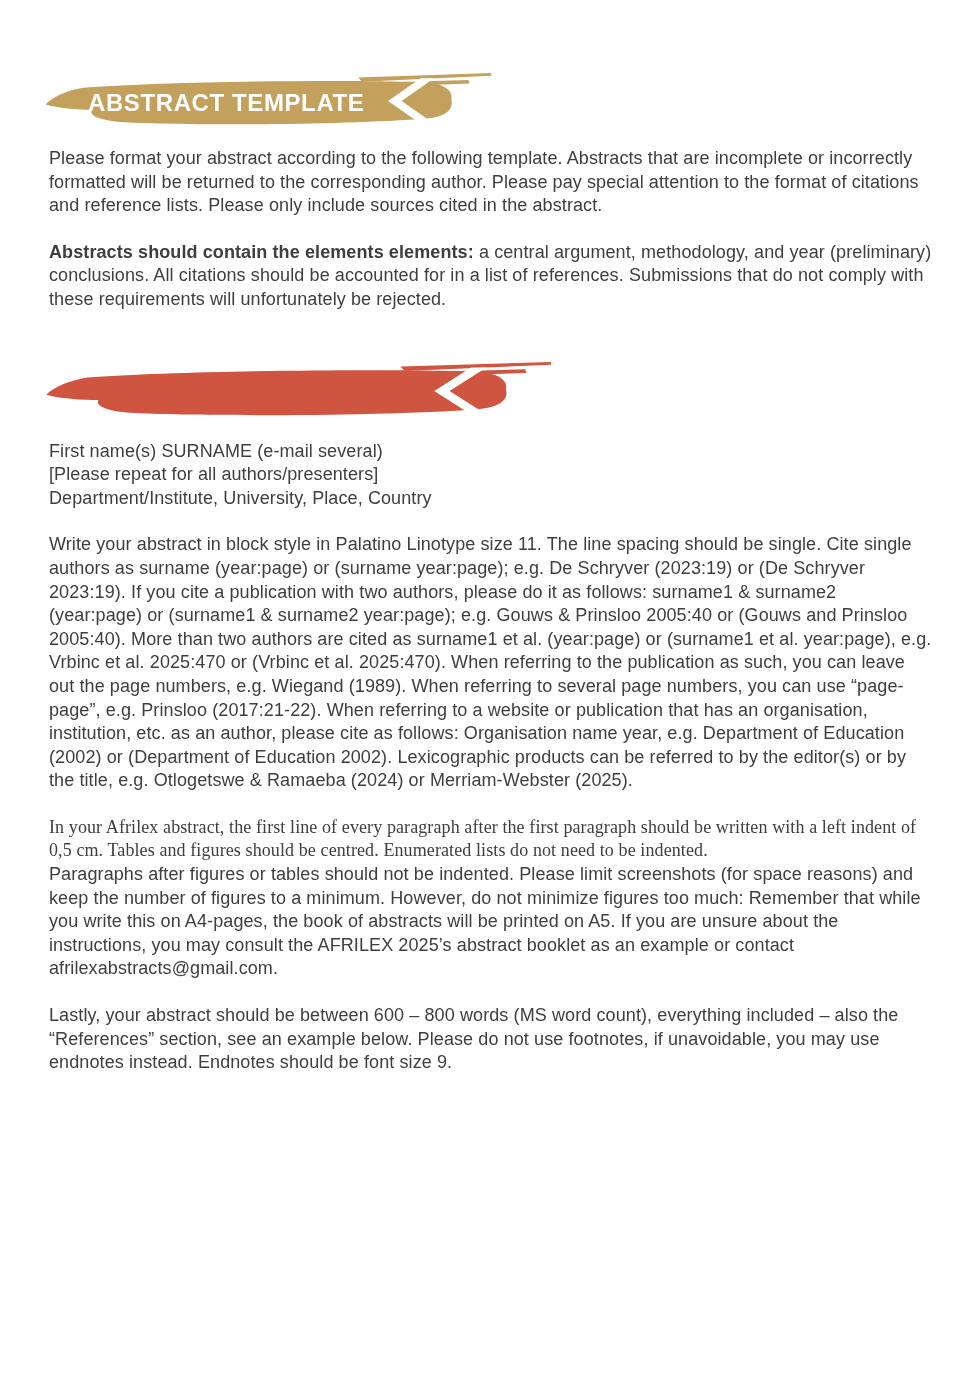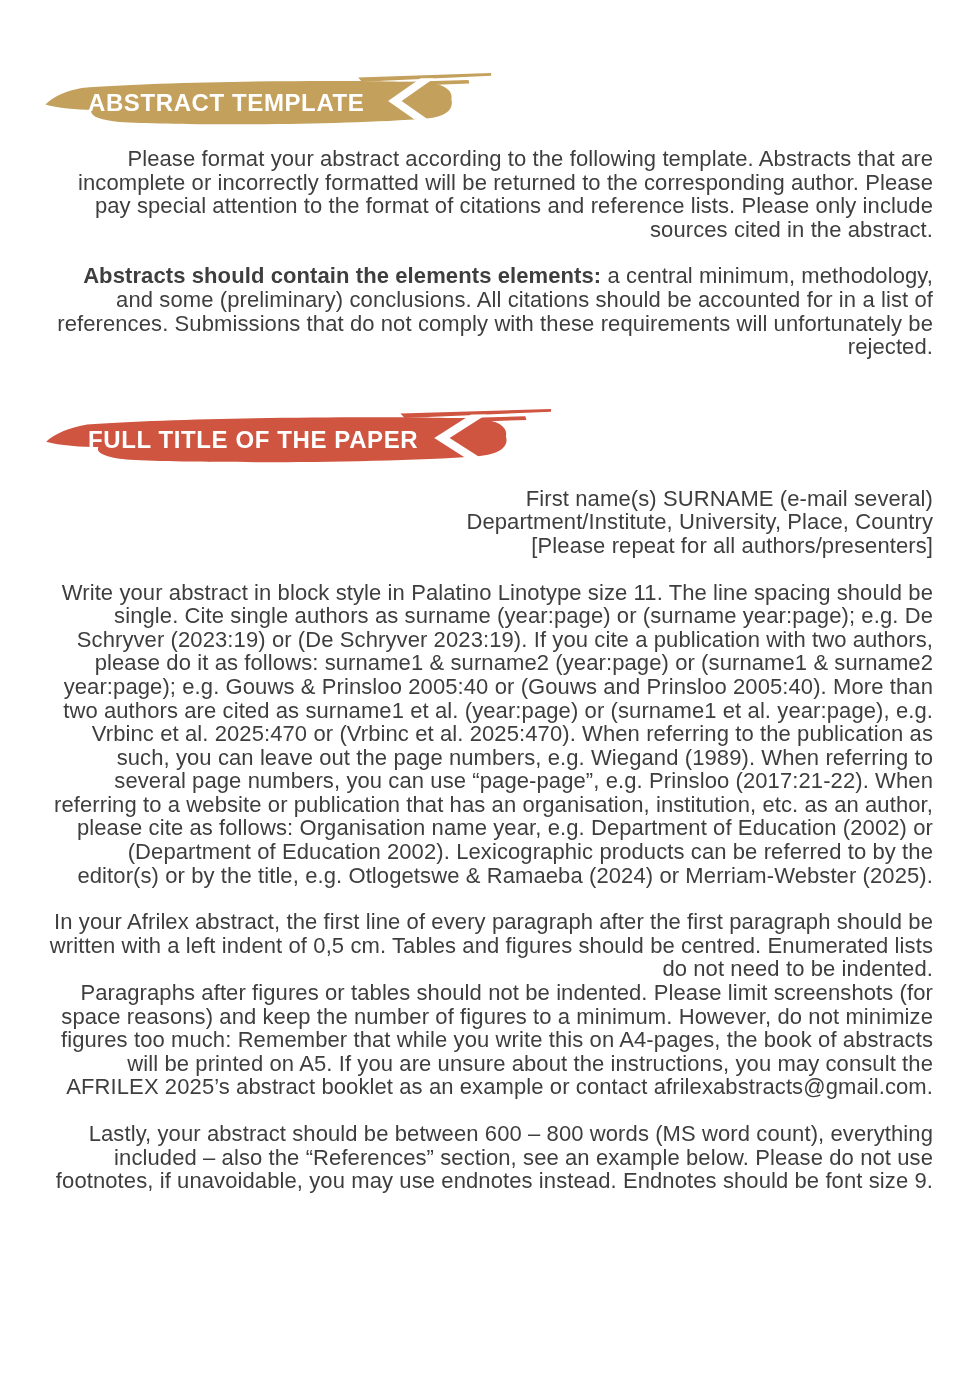--- a/index.html
+++ b/index.html
@@ -18,31 +18,30 @@
   .page {
     position: relative;
     width: 980px;
     height: 1382px;
     margin: 0 auto;
     background: var(--color-background);
     overflow: hidden;
   }
   .content {
     padding: 73px 47px 0 49px;
-    text-align: right;
   }
   .para {
     margin: 0 0 23px 0;
     width: 884px;
-    font-size: 22px;
+    font-size: 18px;
     line-height: 23.6px;
     letter-spacing: 0.1px;
     color: var(--color-text);
   }
-  .para.tight { margin-bottom: 0; }
+  .para.tight { margin-bottom: 0; font-family: Liberation Serif, serif; }
   .para strong { font-weight: 700; }
   .author-block div { margin: 0; }
 
   
   .brush-heading {
     position: relative;
     height: 56px;
     margin-left: -9px;
   }
   .brush-heading.gold { width: 452px; color: var(--color-gold); margin-bottom: 18px; }
@@ -79,36 +78,35 @@
         <polygon class="swoosh" points="352,5 499,0 499,3 356,10"></polygon>
         <polygon class="swoosh" points="340,12 474,8 475,12 344,17"></polygon>
         <path class="band" d="M 6 36 C 14 27, 30 20, 46 17 C 140 9, 360 7, 430 11 C 448 13, 457 20, 455 30 C 458 41, 450 50, 428 52 C 330 60, 150 60, 88 56 C 66 54, 54 49, 57 42 C 42 42, 18 40, 6 36 Z"></path>
         <polygon class="notch" points="436,6 400,32 436,58 421,58 385,32 421,6"></polygon>
       </svg>
       <span class="brush-label">ABSTRACT TEMPLATE</span>
     </div>
 
     <p class="para">Please format your abstract according to the following template. Abstracts that are incomplete or incorrectly formatted will be returned to the corresponding author. Please pay special attention to the format of citations and reference lists. Please only include sources cited in the abstract.</p>
 
-    <p class="para"><strong>Abstracts should contain the elements elements:</strong><span> a central minimum, methodology, and some (preliminary) conclusions. All citations should be accounted for in a list of references. Submissions that do not comply with these requirements will unfortunately be rejected.</span></p>
+    <p class="para"><strong>Abstracts should contain the elements elements:</strong><span> a central argument, methodology, and year (preliminary) conclusions. All citations should be accounted for in a list of references. Submissions that do not comply with these requirements will unfortunately be rejected.</span></p>
 
     <div class="brush-heading red">
       <svg class="brush-svg" viewBox="0 0 500 64" preserveAspectRatio="none" aria-hidden="true">
         <polygon class="swoosh" points="352,5 499,0 499,3 356,10"></polygon>
         <polygon class="swoosh" points="340,12 474,8 475,12 344,17"></polygon>
         <path class="band" d="M 6 36 C 14 27, 30 20, 46 17 C 140 9, 360 7, 430 11 C 448 13, 457 20, 455 30 C 458 41, 450 50, 428 52 C 330 60, 150 60, 88 56 C 66 54, 54 49, 57 42 C 42 42, 18 40, 6 36 Z"></path>
         <polygon class="notch" points="436,6 400,32 436,58 421,58 385,32 421,6"></polygon>
       </svg>
-      <span class="brush-label">FULL TITLE OF THE PAPER</span>
     </div>
 
     <div class="para author-block">
       <div>First name(s) SURNAME (e-mail several)</div>
+      <div>[Please repeat for all authors/presenters]</div>
       <div>Department/Institute, University, Place, Country</div>
-      <div>[Please repeat for all authors/presenters]</div>
     </div>
 
     <p class="para">Write your abstract in block style in Palatino Linotype size 11. The line spacing should be single. Cite single authors as surname (year:page) or (surname year:page); e.g. De Schryver (2023:19) or (De Schryver 2023:19). If you cite a publication with two authors, please do it as follows: surname1 &amp; surname2 (year:page) or (surname1 &amp; surname2 year:page); e.g. Gouws &amp; Prinsloo 2005:40 or (Gouws and Prinsloo 2005:40). More than two authors are cited as surname1 et al. (year:page) or (surname1 et al. year:page), e.g. Vrbinc et al. 2025:470 or (Vrbinc et al. 2025:470). When referring to the publication as such, you can leave out the page numbers, e.g. Wiegand (1989). When referring to several page numbers, you can use “page-page”, e.g. Prinsloo (2017:21-22). When referring to a website or publication that has an organisation, institution, etc. as an author, please cite as follows: Organisation name year, e.g. Department of Education (2002) or (Department of Education 2002). Lexicographic products can be referred to by the editor(s) or by the title, e.g. Otlogetswe &amp; Ramaeba (2024) or Merriam-Webster (2025).</p>
 
     <p class="para tight">In your Afrilex abstract, the first line of every paragraph after the first paragraph should be written with a left indent of 0,5 cm. Tables and figures should be centred. Enumerated lists do not need to be indented.</p>
 
 
     <p class="para">Paragraphs after figures or tables should not be indented. Please limit screenshots (for space reasons) and keep the number of figures to a minimum. However, do not minimize figures too much: Remember that while you write this on A4-pages, the book of abstracts will be printed on A5. If you are unsure about the instructions, you may consult the AFRILEX 2025’s abstract booklet as an example or contact afrilexabstracts@gmail.com.</p>
 
     <p class="para">Lastly, your abstract should be between 600 – 800 words (MS word count), everything included – also the “References” section, see an example below. Please do not use footnotes, if unavoidable, you may use endnotes instead. Endnotes should be font size 9.</p>

